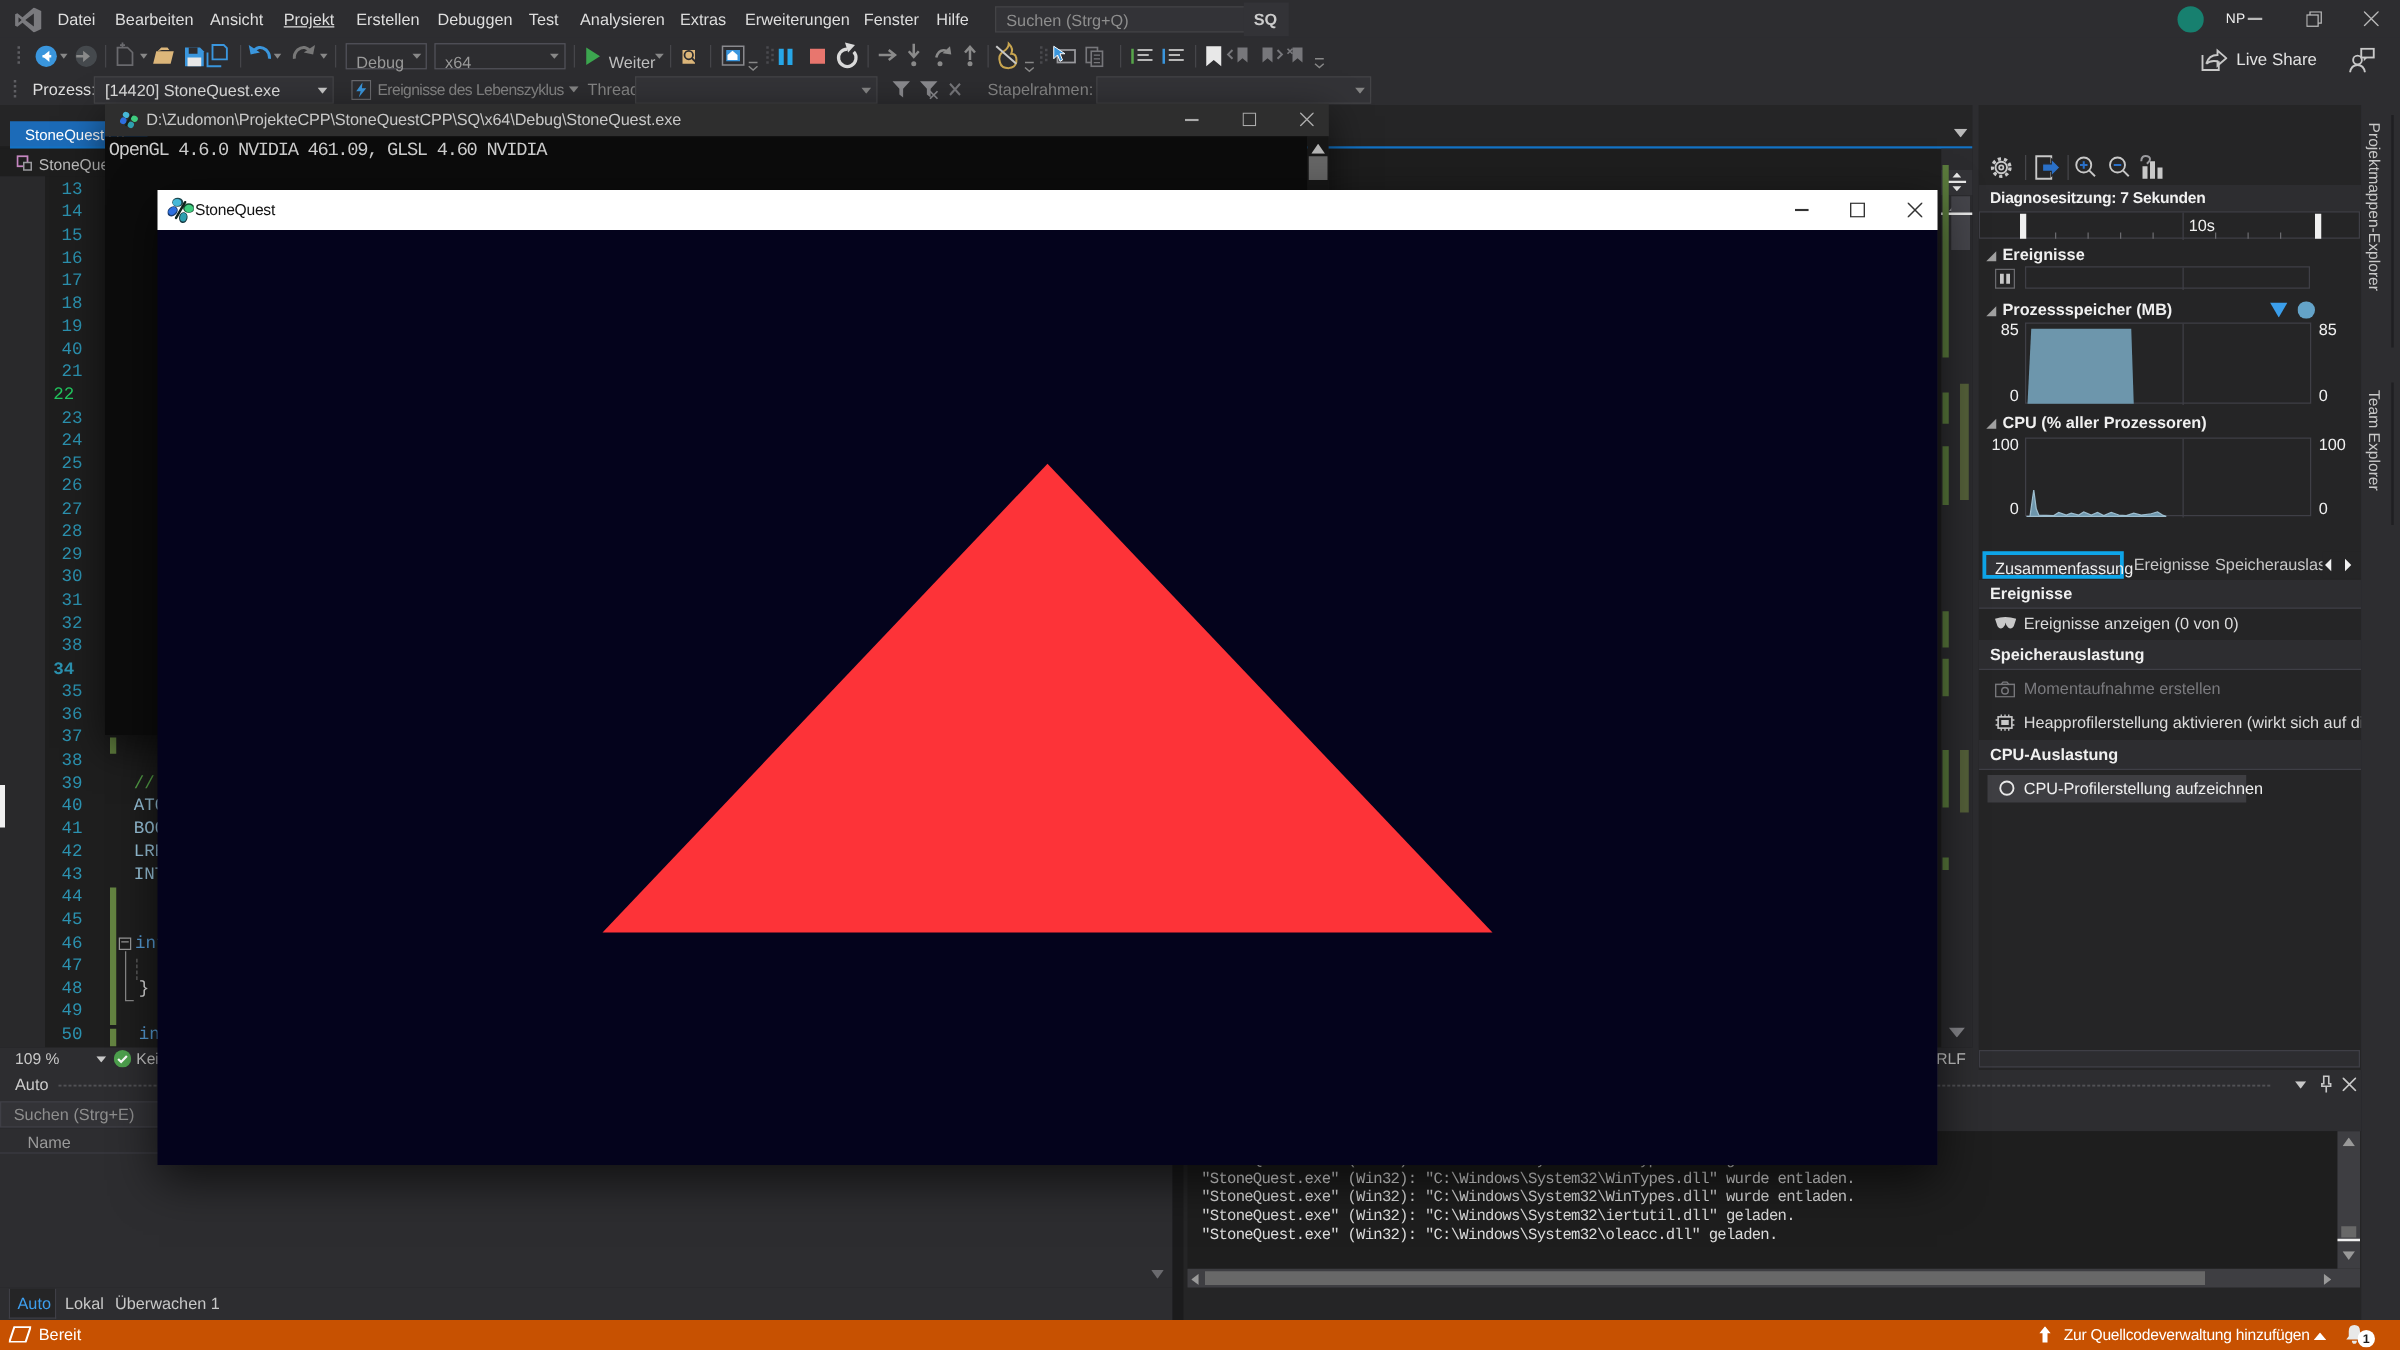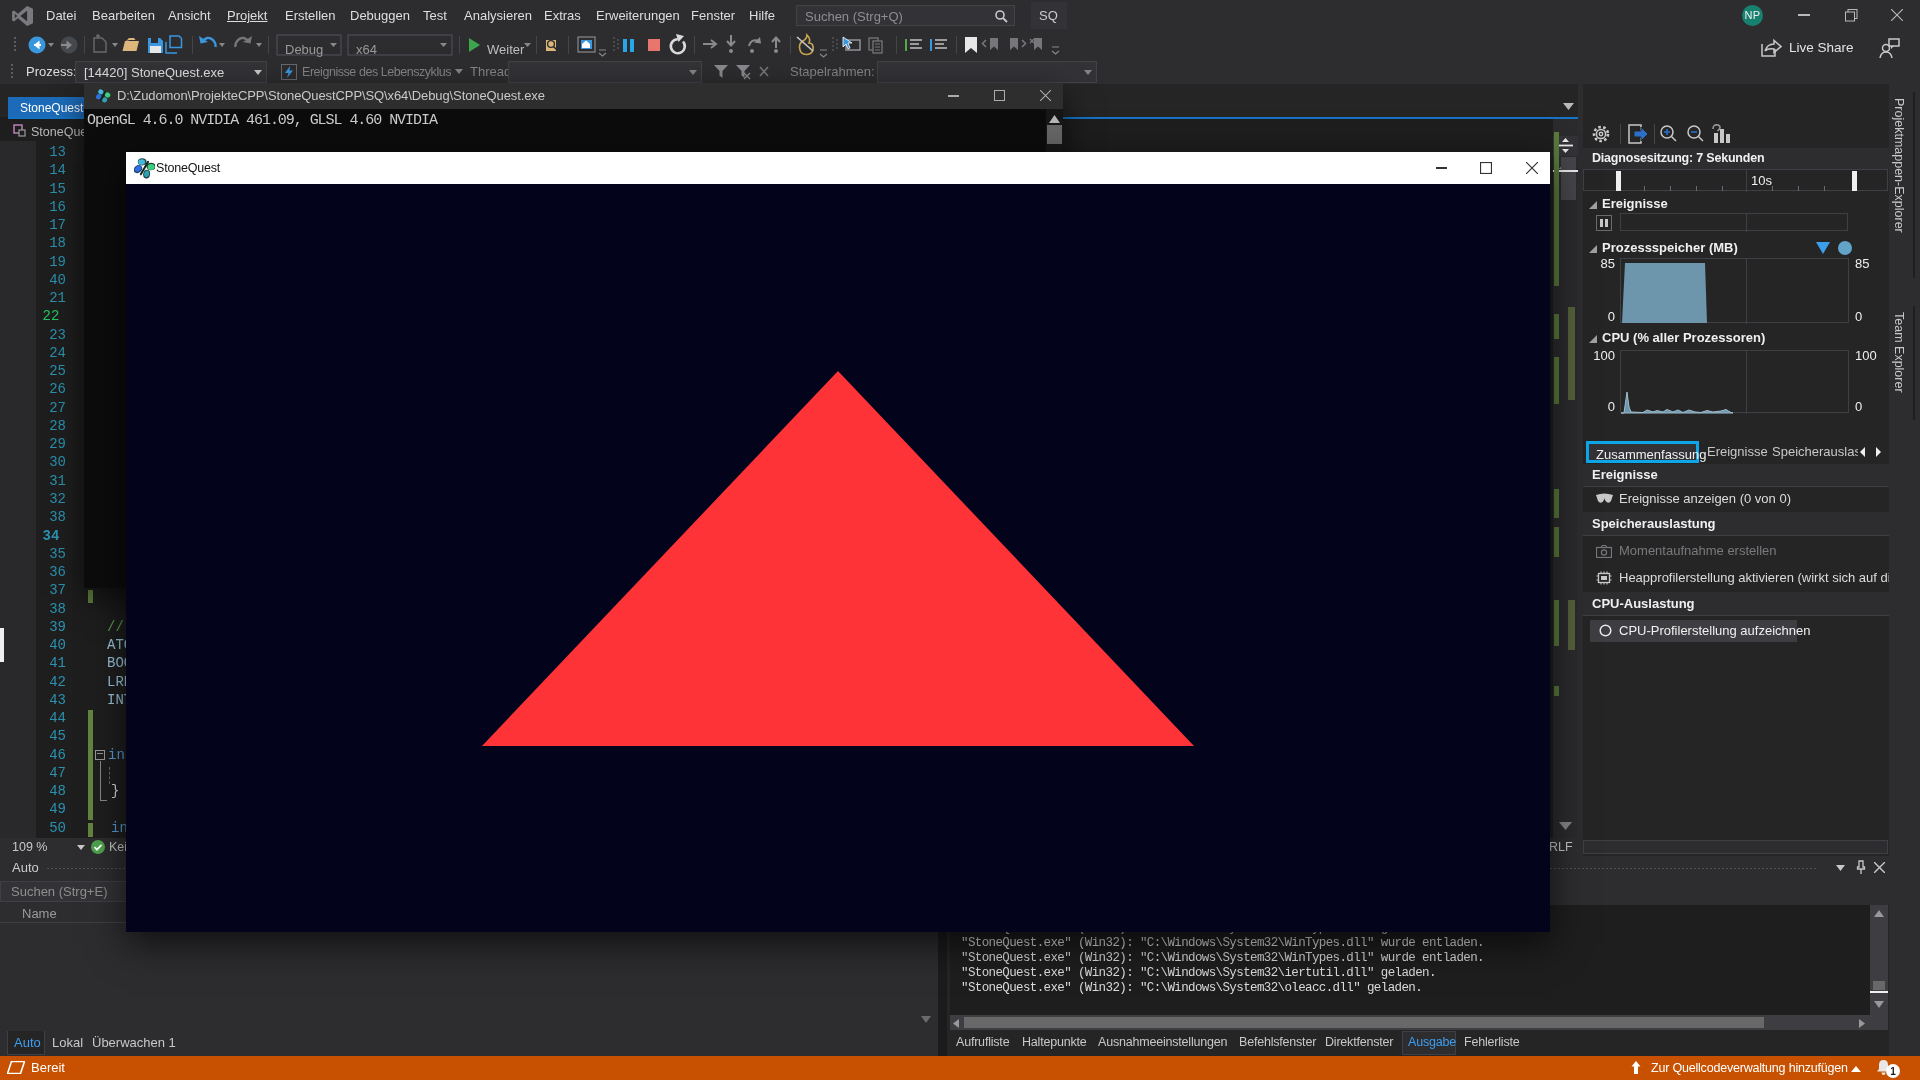--- a/index.html
+++ b/index.html
@@ -35,26 +35,26 @@
     </div>
 
     <div class="abs" style="left:796px;top:5px;width:219px;height:21px;background:#333337;border:1px solid #434346;">
       <span class="abs nw" style="left:8px;top:3px;font-size:13px;color:#8E8E8E;">Suchen (Strg+Q)</span>
       <svg class="abs" style="right:6px;top:3px;" width="14" height="14" viewBox="0 0 14 14">
           <circle cx="6" cy="6" r="4" fill="none" stroke="#C8C8C8" stroke-width="1.6"></circle>
           <line x1="9" y1="9" x2="13" y2="13" stroke="#C8C8C8" stroke-width="1.8"></line>
         </svg>
     </div>
 
-    <div class="abs" style="left:1031px;top:2px;width:36px;height:27px;background:#333337;">
+    <div class="abs" style="left:995px;top:2px;width:36px;height:27px;background:#333337;font-weight:bold;">
       <span class="abs" style="left:8px;top:6px;font-size:13px;color:#CCCCCC;">SQ</span>
     </div>
 
     <div class="abs" style="left:1742px;top:5px;width:21px;height:21px;border-radius:50%;background:#17806F;">
-      <span class="abs" style="left:2.5px;top:4px;font-size:11px;color:#F0F0F0;letter-spacing:.3px;">NP</span>
+      <span class="abs" style="left:2.5px;top:4px;font-size:11px;color:#F0F0F0;letter-spacing:.3px;padding-left:36px;">NP</span>
     </div>
 
     <svg class="abs" style="left:1798px;top:14px;" width="12" height="2" viewBox="0 0 12 2">
         <rect width="12" height="2" fill="#B9B9B9"></rect>
       </svg>
     <svg class="abs" style="left:1845px;top:9px;" width="13" height="13" viewBox="0 0 13 13">
         <rect x="3" y="0.5" width="9" height="9" fill="none" stroke="#B9B9B9" stroke-width="1"></rect>
         <rect x="0.5" y="3" width="9" height="9" fill="#2D2D30" stroke="#B9B9B9" stroke-width="1"></rect>
       </svg>
     <svg class="abs" style="left:1891px;top:9px;" width="12" height="12" viewBox="0 0 12 12">
@@ -614,30 +614,20 @@
     <div class="abs" style="left:3px;top:159px;width:938px;height:15px;background:#3E3E42;">
       <svg class="abs" style="left:3px;top:4px;" width="6" height="9" viewBox="0 0 6 9">
           <path d="M0 4.5 L6 0 V9 Z" fill="#999"></path>
         </svg>
       <div class="abs" style="left:14px;top:2px;width:800px;height:11px;background:#686868;"></div>
       <svg class="abs" style="left:909px;top:4px;" width="6" height="9" viewBox="0 0 6 9">
           <path d="M6 4.5 L0 0 V9 Z" fill="#999"></path>
         </svg>
     </div>
 
-    <div class="abs" style="left:0;top:174px;width:942px;height:26px;background:#252526;font-size:12.5px;letter-spacing:-0.2px;">
-      <span class="abs nw" style="left:9px;top:5px;color:#C8C8C8;">Aufrufliste</span>
-      <span class="abs nw" style="left:75px;top:5px;color:#C8C8C8;">Haltepunkte</span>
-      <span class="abs nw" style="left:151px;top:5px;color:#C8C8C8;">Ausnahmeeinstellungen</span>
-      <span class="abs nw" style="left:292px;top:5px;color:#C8C8C8;">Befehlsfenster</span>
-      <span class="abs nw" style="left:378px;top:5px;color:#C8C8C8;">Direktfenster</span>
-      <div class="abs" style="left:455px;top:1px;width:54px;height:24px;background:#2D2D30;border:1px solid #3F3F46;"></div>
-      <span class="abs nw" style="left:461px;top:5px;color:#3E9EED;">Ausgabe</span>
-      <span class="abs nw" style="left:517px;top:5px;color:#C8C8C8;">Fehlerliste</span>
-    </div>
   </div>
 
   <div class="abs" id="statusbar" style="left:0;top:1056px;width:1920px;height:24px;background:#C75101;">
     <svg class="abs" style="left:7px;top:5px;" width="18" height="13" viewBox="0 0 18 13">
         <path d="M4.5 0.5 h13 l-4 12 h-13 z" fill="none" stroke="#FFFFFF" stroke-width="1.6"></path>
       </svg>
     <span class="abs nw" style="left:31px;top:4px;font-size:13px;color:#FFFFFF;">Bereit</span>
     <svg class="abs" style="left:1630px;top:5px;" width="12" height="14" viewBox="0 0 12 14">
         <path d="M6 0 L10.5 5.5 H8 V13 H4 V5.5 H1.5 Z" fill="#FFFFFF"></path>
       </svg>

